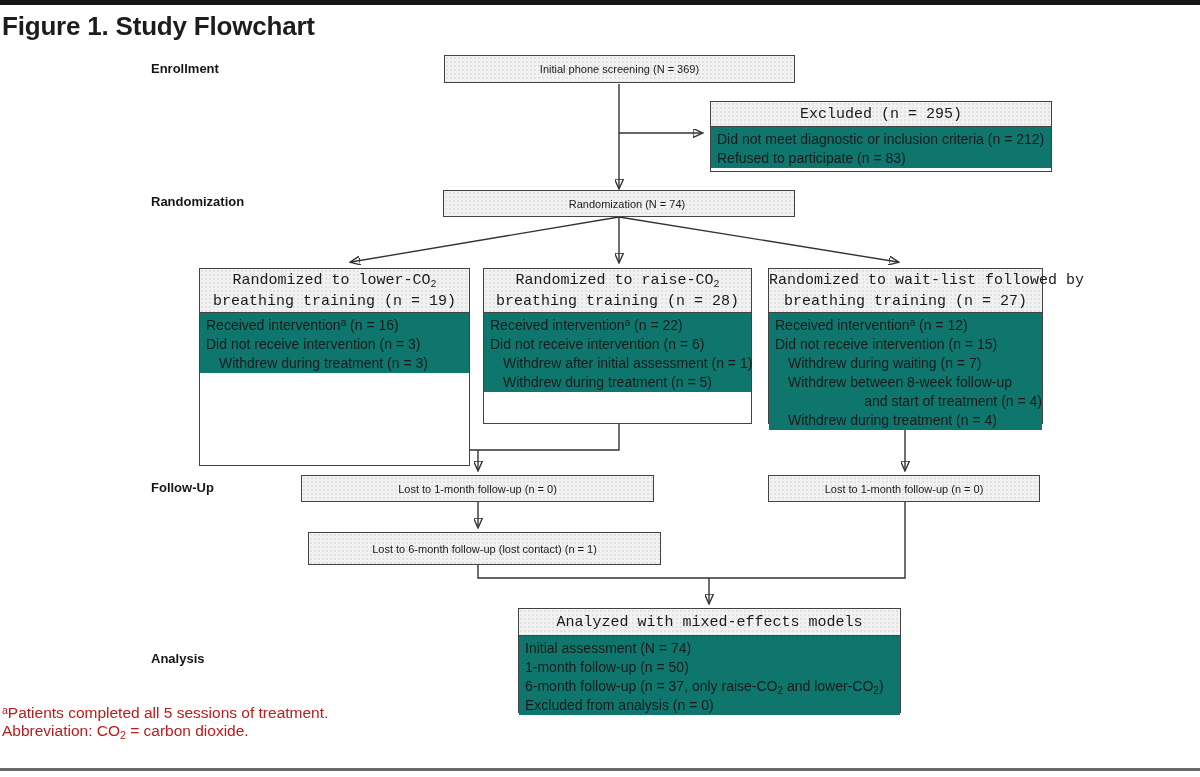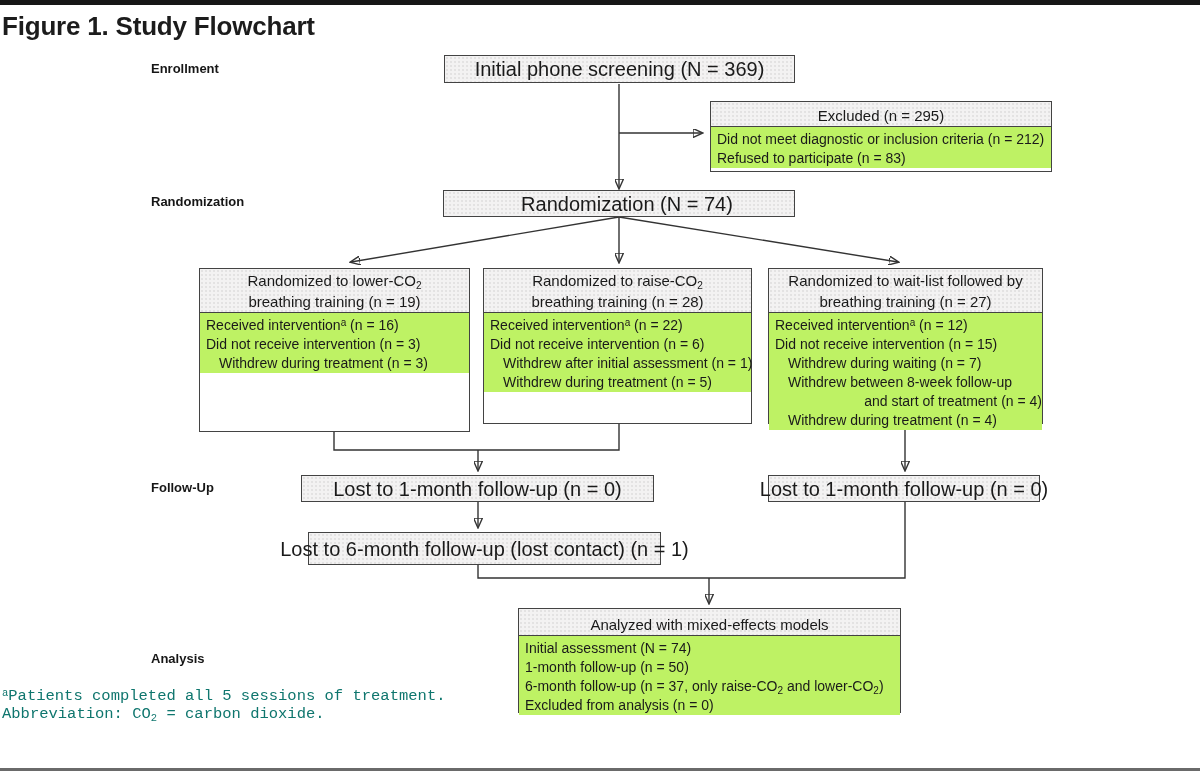--- a/index.html
+++ b/index.html
@@ -10,48 +10,48 @@
   .figtitle{position:absolute;left:2px;top:11px;font-size:26px;font-weight:bold;color:#1c1c1c;
             letter-spacing:-0.2px;}
   .stage{position:absolute;left:151px;font-size:13px;font-weight:bold;color:#161616;}
 
   
   .box{position:absolute;box-sizing:border-box;border:1.5px solid #434343;background:#fff;}
   .shade{background-color:#f3f2f2;
          background-image:radial-gradient(rgba(90,90,90,0.10) 0.8px, transparent 0.9px);
          background-size:4px 4px;}
   .simplebox{display:flex;align-items:center;justify-content:center;text-align:center;
-             font-size:20px;line-height:18px;}
+             font-size:11px;line-height:18px;}
   .bhead{box-sizing:border-box;border-bottom:1.5px solid #434343;display:flex;flex-direction:column;
-         justify-content:flex-end;text-align:center;font-size:15px;line-height:21px;}
-  .bbody{box-sizing:border-box;background:#bef264;padding:3px 0 0 6px;font-size:14px;
+         justify-content:center;text-align:center;font-size:15px;line-height:21px;font-family:Liberation Mono, monospace;}
+  .bbody{box-sizing:border-box;background:#0f766e;padding:3px 0 0 6px;font-size:14px;
          line-height:19px;white-space:nowrap;}
   .fl-line{white-space:nowrap;}
   .bbody .fl-line.ind1{padding-left:13px;}
   .bbody .fl-line.ind2{padding-left:27px;text-align:right;}
   sub{font-size:10px;vertical-align:-3px;line-height:0;}
   sup{font-size:10px;vertical-align:4px;line-height:0;}
 
   
   #box-screening{left:444px;top:55px;width:351px;height:28px;}
   #box-excluded{left:710px;top:101px;width:342px;height:71px;}
   #box-excluded .bhead{height:25px;}
   #box-randomization{left:443px;top:190px;width:352px;height:27px;padding-left:16px;}
-  #box-arm-lower{left:199px;top:268px;width:271px;height:164px;}
+  #box-arm-lower{left:199px;top:268px;width:271px;height:198px;}
   #box-arm-raise{left:483px;top:268px;width:269px;height:156px;}
   #box-arm-waitlist{left:768px;top:268px;width:275px;height:156px;}
   .armhead{height:44px;}
   #box-fu1-left{left:301px;top:475px;width:353px;height:27px;}
   #box-fu1-right{left:768px;top:475px;width:272px;height:27px;}
   #box-fu6{left:308px;top:532px;width:353px;height:33px;}
   #box-analyzed{left:518px;top:608px;width:383px;height:105px;}
   #box-analyzed .bhead{height:27px;}
 
-  .footnotes{position:absolute;left:2px;top:688px;font-family:Liberation Mono, monospace;
-             font-size:15.5px;line-height:17.5px;color:#0f766e;}
+  .footnotes{position:absolute;left:2px;top:704px;font-family:Liberation Sans, sans-serif;
+             font-size:15.5px;line-height:17.5px;color:#b91c1c;}
   .footnotes sup{font-size:10.5px;vertical-align:4px;}
   .footnotes sub{font-size:10.5px;vertical-align:-3px;}
 
   svg.connectors{position:absolute;left:0;top:0;pointer-events:none;}
   svg.connectors line, svg.connectors path{stroke:#333333;stroke-width:1.4;fill:none;}
 </style>
 </head>
 <body>
 
 <div id="figure">

